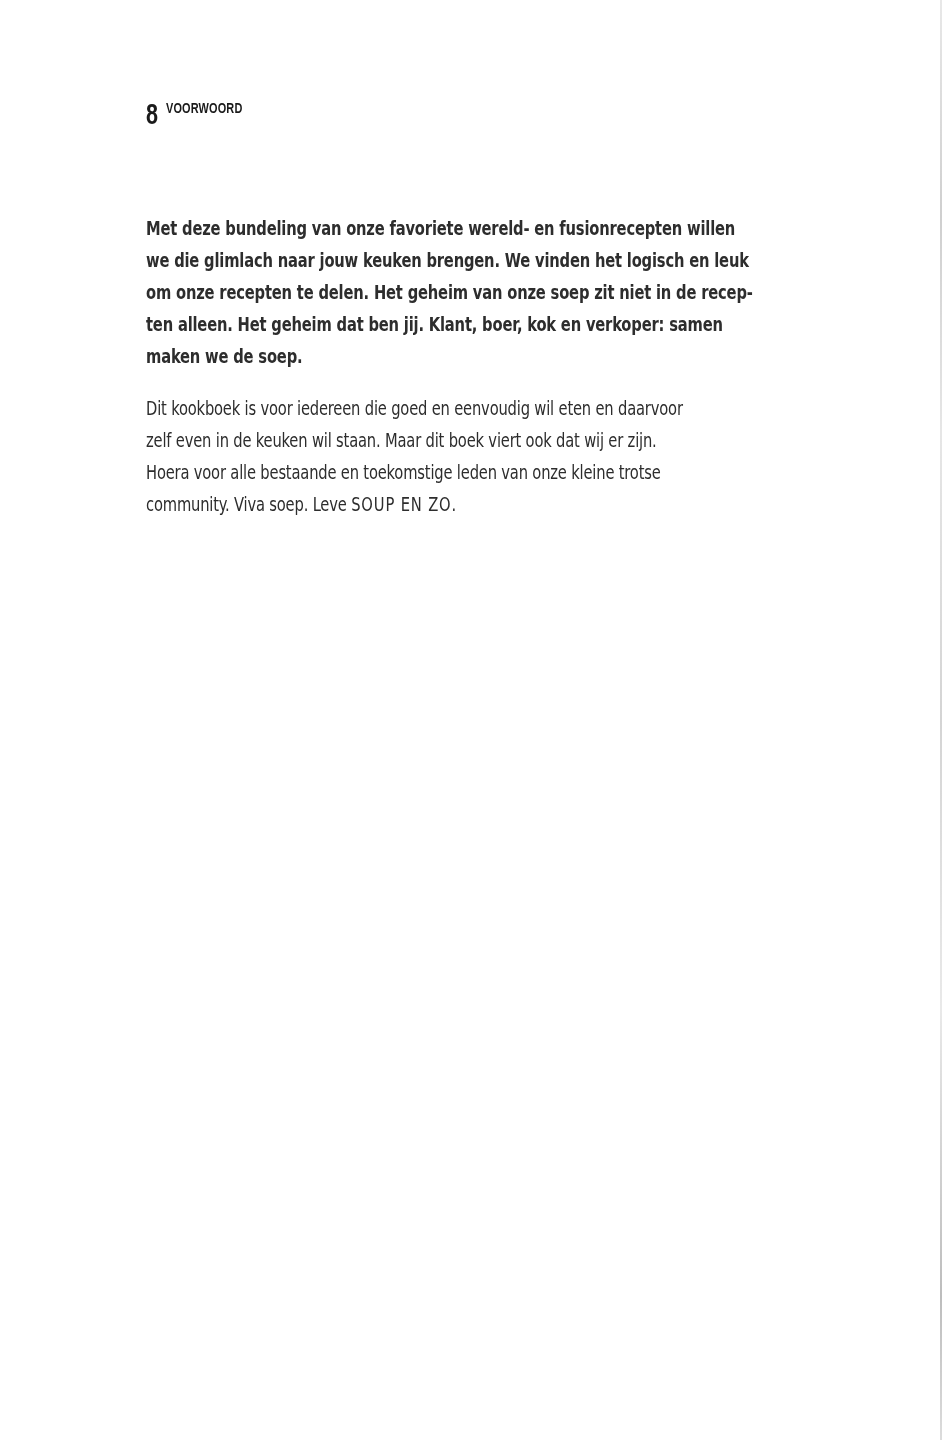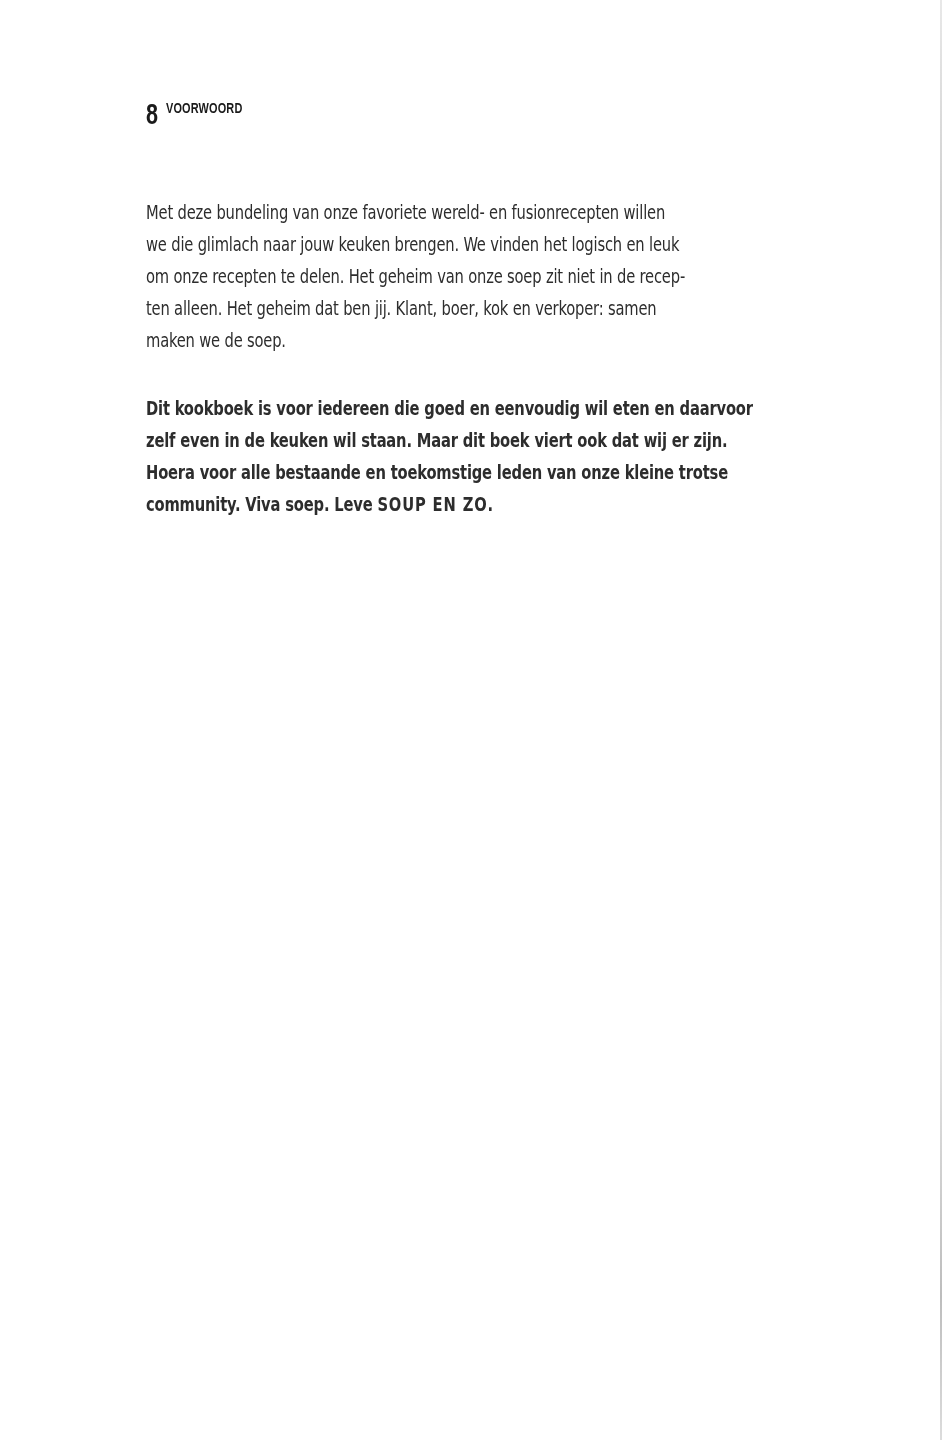--- a/index.html
+++ b/index.html
@@ -26,22 +26,22 @@
       margin-left: 4px; margin-top: 1px; letter-spacing: 0.2px;
       transform: scaleX(0.78); transform-origin: left top;
     }
     .body-text {
       position: absolute; left: 146px; width: 640px;
       font-size: 19px; line-height: 32px; color: #2d2d2d;
       letter-spacing: -0.2px;
     }
     .para { margin: 0; white-space: nowrap; }
     .line { display: block; transform: scaleX(0.86); transform-origin: left center; }
-    #p1 { top: 196px; }
-    #p2 { top: 392px; font-weight: bold; }
+    #p1 { top: 212px; font-weight: bold; }
+    #p2 { top: 392px; }
     .caps { letter-spacing: 1px; }
   </style>
 </head>
 <body>
 
 <div class="page-edge"></div>
 
 <div class="header">
   <span class="page-number">8</span>
   <span class="section-title">VOORWOORD</span>

